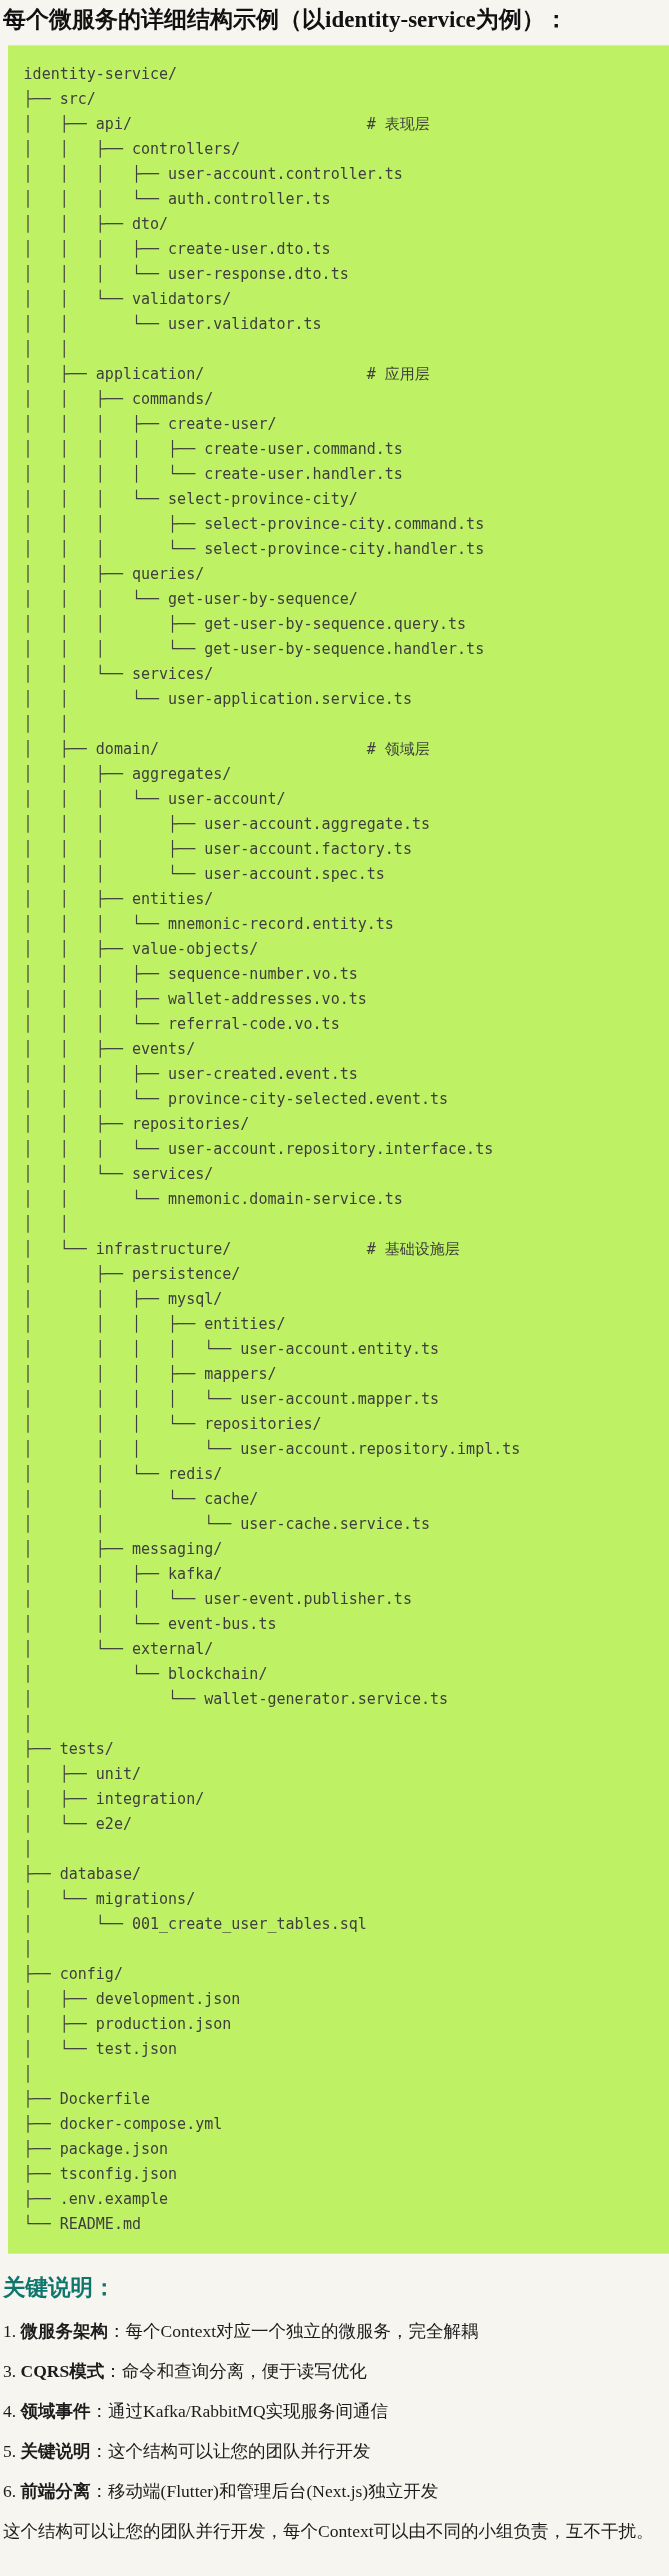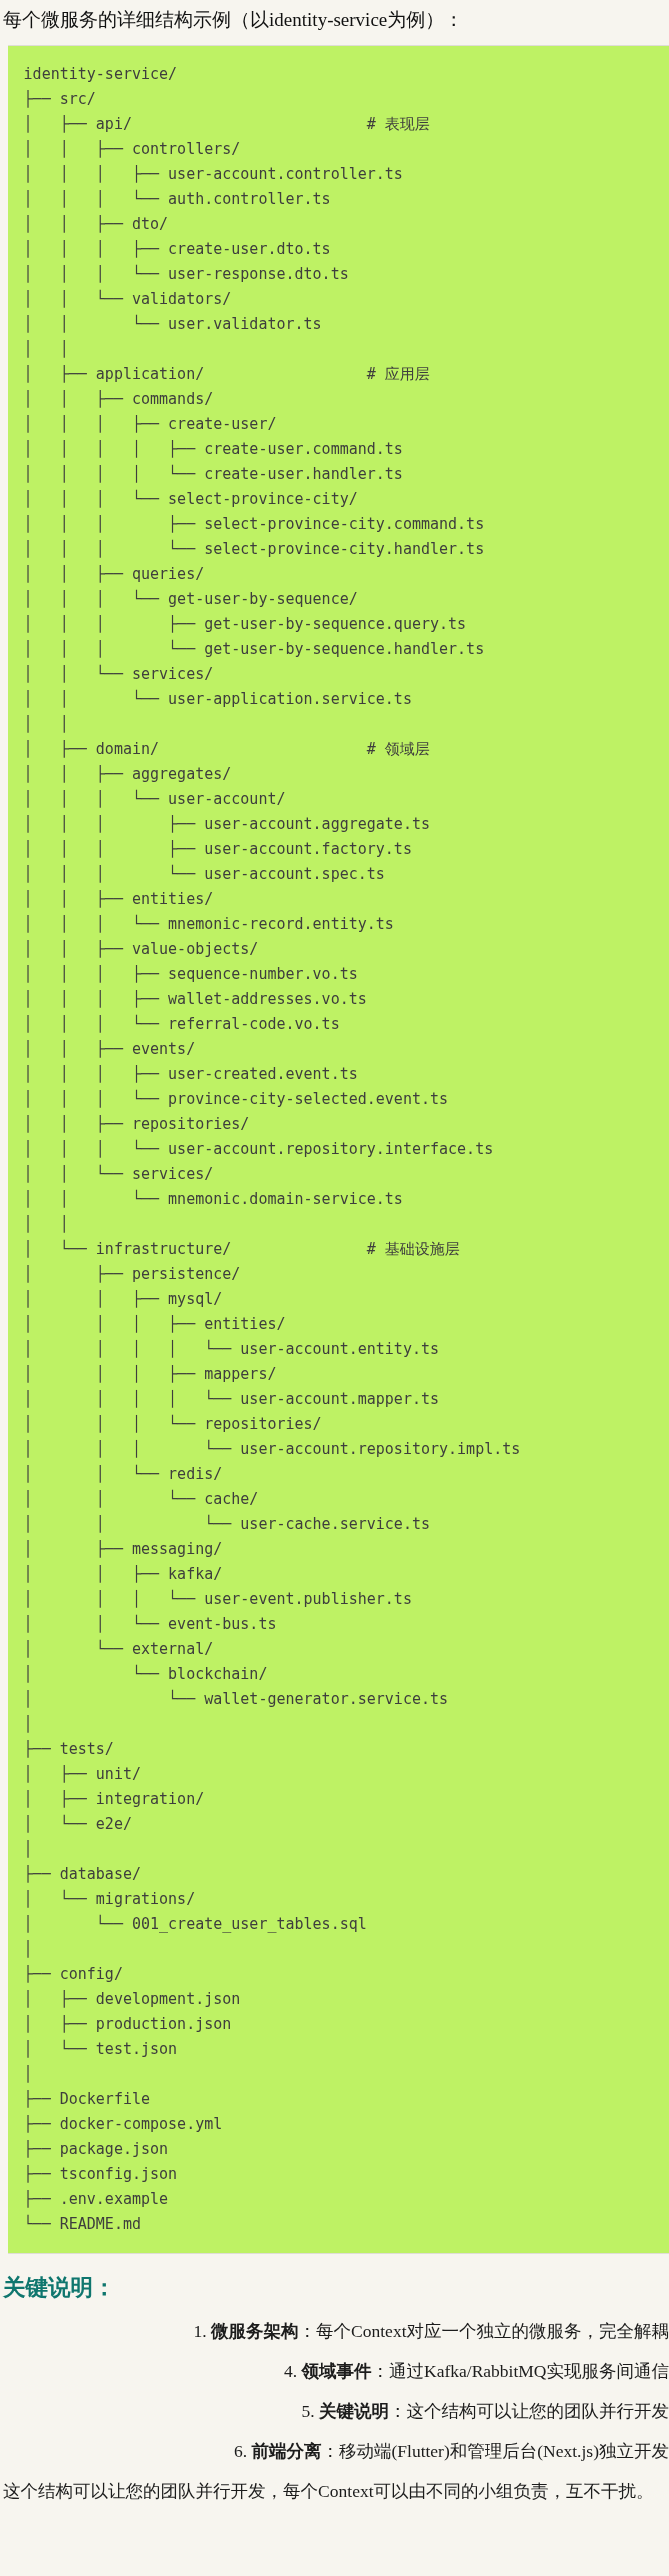--- a/index.html
+++ b/index.html
@@ -6,23 +6,23 @@
   html, body {
     width: 669px;
     background: #f7f5ef;
     font-family: "Liberation Serif", serif;
     color: #1c1c1c;
   }
   body { height: 2576px; overflow: hidden; }
 
   .doc-title {
     margin: 6.3px 0 0 3.1px;
-    font-size: 19px;
+    font-size: 23px;
     line-height: 28px;
-    font-weight: normal;
+    font-weight: bold;
     color: #111111;
   }
 
   .code-block {
     margin-top: 10.6px;
     width: 100%;
     background: #bef264;
     border-top: 0.6px solid #dfddd6;
     border-bottom: 0.6px solid #dfddd6;
     padding: 16.3px 5px 16.3px 15.6px;
@@ -44,21 +44,20 @@
     line-height: 29px;
     font-weight: bold;
     color: #0f766e;
   }
   .note-list { margin-top: 16.3px; }
   .note-item {
     font-size: 17.5px;
     line-height: 25px;
     margin-bottom: 15px;
     white-space: nowrap;
-    text-align: right;
   }
   .note-item .term { font-weight: bold; }
   .closing-note {
     font-size: 17.5px;
     line-height: 25px;
     white-space: nowrap;
   }
 </style>
 </head>
 <body>
@@ -156,20 +155,23 @@
 </div>
 
 <div class="notes">
   <h3 class="notes-heading">关键说明：</h3>
 
   <div class="note-list">
     <div class="note-item">
       <span>1. </span><span class="term">微服务架构</span><span>：</span><span>每个Context对应一个独立的微服务，完全解耦</span>
     </div>
     <div class="note-item">
+      <span>3. </span><span class="term">CQRS模式</span><span>：</span><span>命令和查询分离，便于读写优化</span>
+    </div>
+    <div class="note-item">
       <span>4. </span><span class="term">领域事件</span><span>：</span><span>通过Kafka/RabbitMQ实现服务间通信</span>
     </div>
     <div class="note-item">
       <span>5. </span><span class="term">关键说明</span><span>：</span><span>这个结构可以让您的团队并行开发</span>
     </div>
     <div class="note-item">
       <span>6. </span><span class="term">前端分离</span><span>：</span><span>移动端(Flutter)和管理后台(Next.js)独立开发</span>
     </div>
   </div>
 

